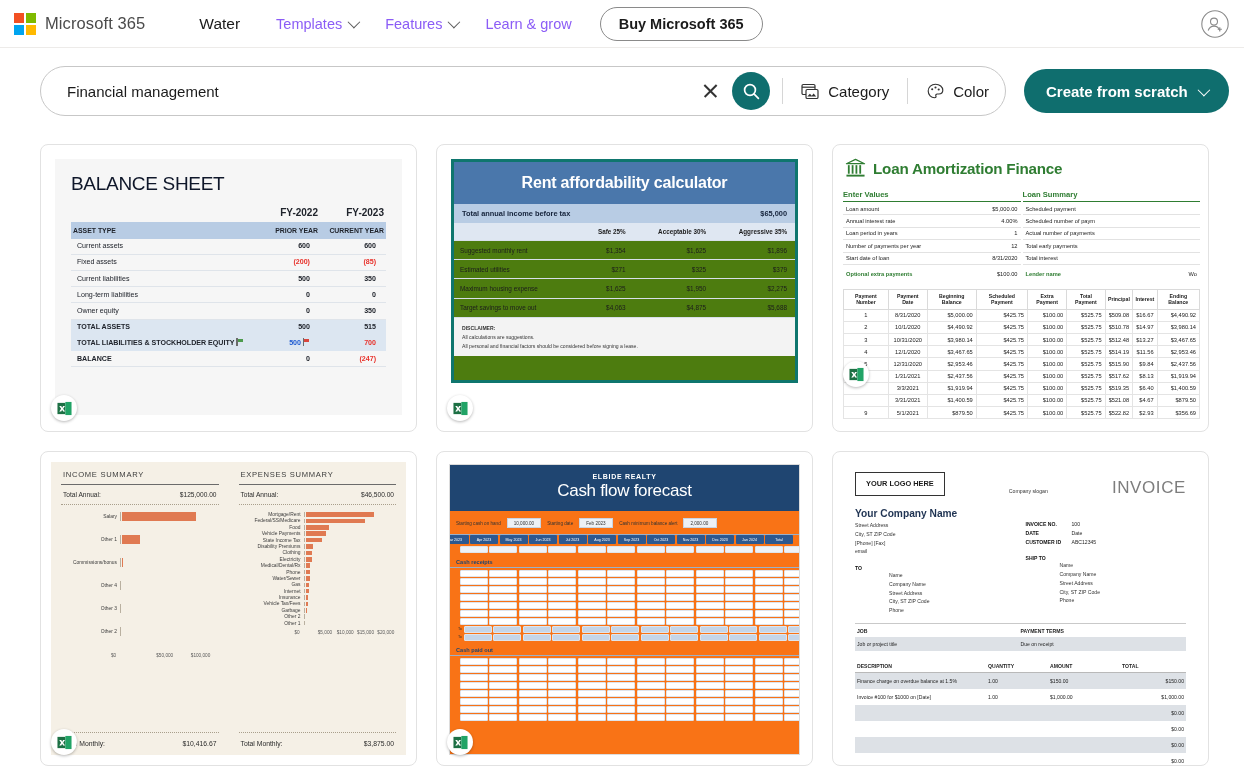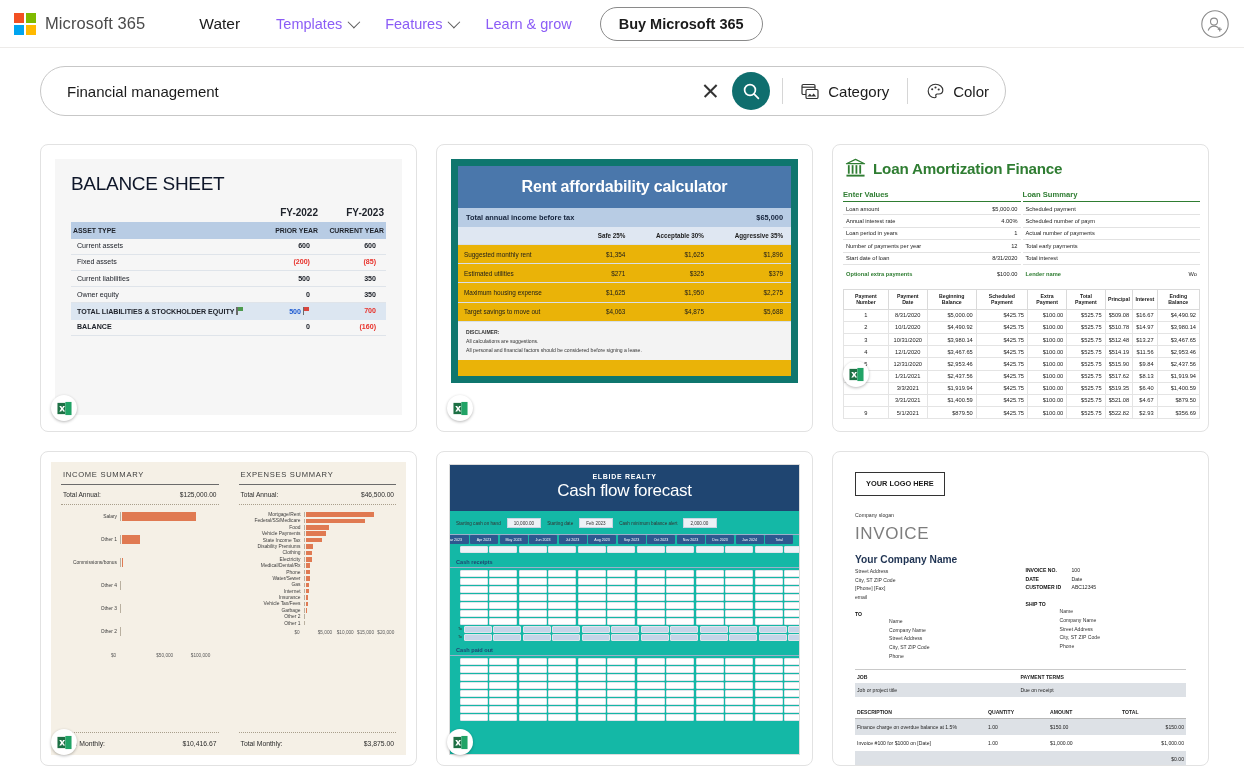--- a/index.html
+++ b/index.html
@@ -96,21 +96,21 @@
   .bs .neg { color:#e8312a; }
   .bs .tot td { background:#dce6f1; font-weight:700; }
   .bs .tot2 td { background:#dce6f1; font-weight:700; }
   .bs .blue { color:#1f5bd1; }
   .bs .red { color:#e8312a; }
   .flag { display:inline-block; width:7px; height:8px; position:relative; vertical-align:-1px; }
   .flag i { position:absolute; left:0; top:0; width:1.3px; height:8px; background:#6b6b6b; }
   .flag b { position:absolute; left:1.3px; top:0.4px; width:5px; height:3.6px; }
 
   
-  .rent { position:absolute; inset:14px 14px 48px 14px; background:#eab308; border:7px solid #0f766e; }
+  .rent { position:absolute; inset:14px 14px 48px 14px; background:#4d7c0f; border:3px solid #0f766e; }
   .rent-head { background:#4a77ab; color:#fff; text-align:center; font-size:16px; font-weight:700; padding:12px 0; letter-spacing:-.2px; }
   .rent-sub { background:#b8cce4; display:flex; justify-content:space-between; padding:5px 8px; font-size:7.4px; font-weight:700; color:#14223a; }
   .rent table { width:100%; border-collapse:collapse; font-size:6.4px; }
   .rent .cols td { background:#dfe7f2; font-weight:700; text-align:right; padding:5px 8px 5px 2px; font-size:6.3px; }
   .rent td { padding:5.6px 8px 5.6px 6px; border-bottom:1px solid #d7dfe9; color:#1c1c1c; }
   .rent .v { text-align:right; }
   .rent .disc { background:#f3f3f3; padding:6px 8px; font-size:5.1px; line-height:1.75; color:#333; }
   .rent .disc b { font-size:5.1px; }
 
   
@@ -135,40 +135,40 @@
   .inc-h { font-size:7.6px; letter-spacing:.7px; color:#3b3b3b; border-bottom:1.4px solid #6b6b6b; padding:2px 0 5px 2px; }
   .inc-tot { display:flex; justify-content:space-between; font-size:6.6px; color:#2b2b2b; padding:6px 2px; border-bottom:1.5px dotted #a99f8c; }
   .chart { flex:1; display:flex; flex-direction:column; justify-content:flex-start; padding:7px 0 0 0; position:relative; }
   .bar-row { display:flex; align-items:center; gap:3px; }
   .bar-lbl { font-size:4.9px; color:#3b3b3b; text-align:right; flex:none; }
   .bar { background:#e07a52; height:6px; }
   .axis { display:flex; font-size:4.7px; color:#5a5a5a; margin-top:3px; }
   .inc-bot { display:flex; justify-content:space-between; font-size:6.8px; color:#2b2b2b; padding:7px 2px 2px 2px; border-top:1.5px dotted #a99f8c; }
 
   
-  .cf { position:absolute; inset:12px 12px 10px 12px; border:1px solid #dcdcdc; background:#14b8a6; overflow:hidden; }
+  .cf { position:absolute; inset:12px 12px 10px 12px; border:1px solid #dcdcdc; background:#f97316; overflow:hidden; }
   .cf-head { background:#1f4571; color:#fff; text-align:center; padding:8px 0 10px; }
   .cf-head .k { font-size:7px; font-weight:700; letter-spacing:.7px; }
   .cf-head .t { font-size:17px; letter-spacing:-.3px; margin-top:1px; }
   .cf-meta { display:flex; align-items:center; gap:6px; font-size:4.6px; color:#333; padding:7px 6px 6px 6px; border-bottom:1.3px solid #9bb0c9; }
   .cf-meta .fld { background:#edf1f6; border:1px solid #c9d4e2; padding:1.5px 6px; min-width:34px; }
   .cf-sec { color:#1f4571; font-size:5.6px; font-weight:700; padding:5px 6px 2px 6px; border-bottom:1.2px solid #9bb0c9; margin-bottom:2px; }
   .cf-grid { padding:0 6px; }
   .cf-hdr-row { display:flex; gap:1.5px; margin-bottom:1.5px; justify-content:flex-end; }
   .cf-hdr-row .mth { background:#2d5party; }
   .mth { background:#2d588f; color:#fff; font-size:3.6px; text-align:center; padding:2.5px 0; width:28px; flex:none; border-radius:1px; }
   .cf-row { display:flex; gap:1.5px; align-items:stretch; margin-bottom:1px; }
   .cf-row .rl { font-size:3.7px; color:#333; flex:1; padding:1px 0 0 2px; overflow:hidden; white-space:nowrap; }
   .cell { width:28px; flex:none; height:7px; border:1px solid #dfe4eb; background:#fff; border-radius:1px; }
   .cell.f { background:#eef2f7; }
   .cell.t { background:#c5d5e8; }
 
   
   .inv { position:absolute; inset:10px 10px 0 10px; background:#fff; padding:10px 12px 0 12px; overflow:hidden; }
-  .inv-top { display:flex; align-items:flex-start; justify-content:space-between;flex-direction:column; }
+  .inv-top { display:flex; align-items:flex-start; justify-content:space-between; }
   .logo-box { border:1.2px solid #333; padding:6px 10px; text-align:center; font-size:7.4px; font-weight:700; line-height:1.35; color:#1b1b1b; }
   .slogan { font-size:5.2px; color:#333; margin-top:16px; }
   .inv-word { font-size:17px; letter-spacing:.6px; color:#7d7d7d; margin-top:6px; }
   .co-name { font-size:10.2px; font-weight:700; color:#1f3352; margin:10px 0 2px 0; }
   .inv-mid { display:flex; gap:10px; }
   .inv-mid .l { width:50%; }
   .sm { font-size:5.1px; color:#333; line-height:1.72; }
   .kv { display:flex; font-size:5.1px; line-height:1.72; }
   .kv b { width:46px; flex:none; color:#111; }
   .to-lbl { font-size:5.1px; font-weight:700; color:#111; margin-top:9px; }
@@ -248,20 +248,24 @@
     <div class="filter-btn">
       <svg width="19" height="19" viewBox="0 0 19 19">
         <path d="M9.5 2.2c-4 0-7.3 3-7.3 6.9 0 3.9 3 6.6 6.3 6.6 1.5 0 1.8-.9 1.4-1.7-.5-1 .2-2 1.3-2h1.6c2.3 0 4-1.6 4-3.7 0-3.3-3.1-6.1-7.3-6.1z" fill="none" stroke="#333" stroke-width="1.15"></path>
         <circle cx="6.2" cy="7.3" r="1.05" fill="#333"></circle>
         <circle cx="9.5" cy="5.5" r="1.05" fill="#333"></circle>
         <circle cx="12.7" cy="7.5" r="1.05" fill="#333"></circle>
       </svg>
       <span>Color</span>
     </div>
   </div>
+  <div class="scratch-btn">
+    <span>Create from scratch</span>
+    <span class="chev"></span>
+  </div>
 </div>
 
 <div class="grid">
 
   <div class="card r1">
     <div class="bs">
       <h1>BALANCE SHEET</h1>
       <table>
         <tbody>
             <tr class="yr">
@@ -283,39 +287,49 @@
               <td class="lbl">Fixed assets</td>
               <td class="num neg">(200)</td>
               <td class="num neg">(85)</td>
             </tr>
         <tr class="body">
               <td class="lbl">Current liabilities</td>
               <td class="num">500</td>
               <td class="num">350</td>
             </tr>
         <tr class="body">
+              <td class="lbl">Long-term liabilities</td>
+              <td class="num">0</td>
+              <td class="num">0</td>
+            </tr>
+        <tr class="body">
               <td class="lbl">Owner equity</td>
               <td class="num">0</td>
               <td class="num">350</td>
             </tr>
+        <tr class="tot">
+          <td class="lbl">TOTAL ASSETS</td>
+          <td class="num">500</td>
+          <td class="num">515</td>
+        </tr>
         <tr class="tot2">
           <td class="lbl">
             <span>TOTAL LIABILITIES &amp; STOCKHOLDER EQUITY</span>
             <span class="flag"><i></i><b style="background:#4d9b4d"></b></span>
           </td>
           <td class="num blue">
             <span>500</span>
             <span class="flag"><i></i><b style="background:#d9453d"></b></span>
           </td>
           <td class="num red">700</td>
         </tr>
         <tr class="body">
           <td class="lbl" style="font-weight:700">BALANCE</td>
           <td class="num">0</td>
-          <td class="num red">(160)</td>
+          <td class="num red">(247)</td>
         </tr>
       </tbody>
         </table>
     </div>
     <div class="excel-badge">
       <svg width="15" height="15" viewBox="0 0 16 16">
         <rect x="0.5" y="2" width="8.4" height="12" fill="#1d7044"></rect>
         <rect x="8.9" y="1" width="6.6" height="14" fill="#21a366"></rect>
         <path d="M2.4 5.3h2.1l1 1.8 1-1.8h2l-1.9 2.9 2 3h-2.1l-1-1.9-1 1.9H2.4l2-3z" fill="#fff"></path>
       </svg>

